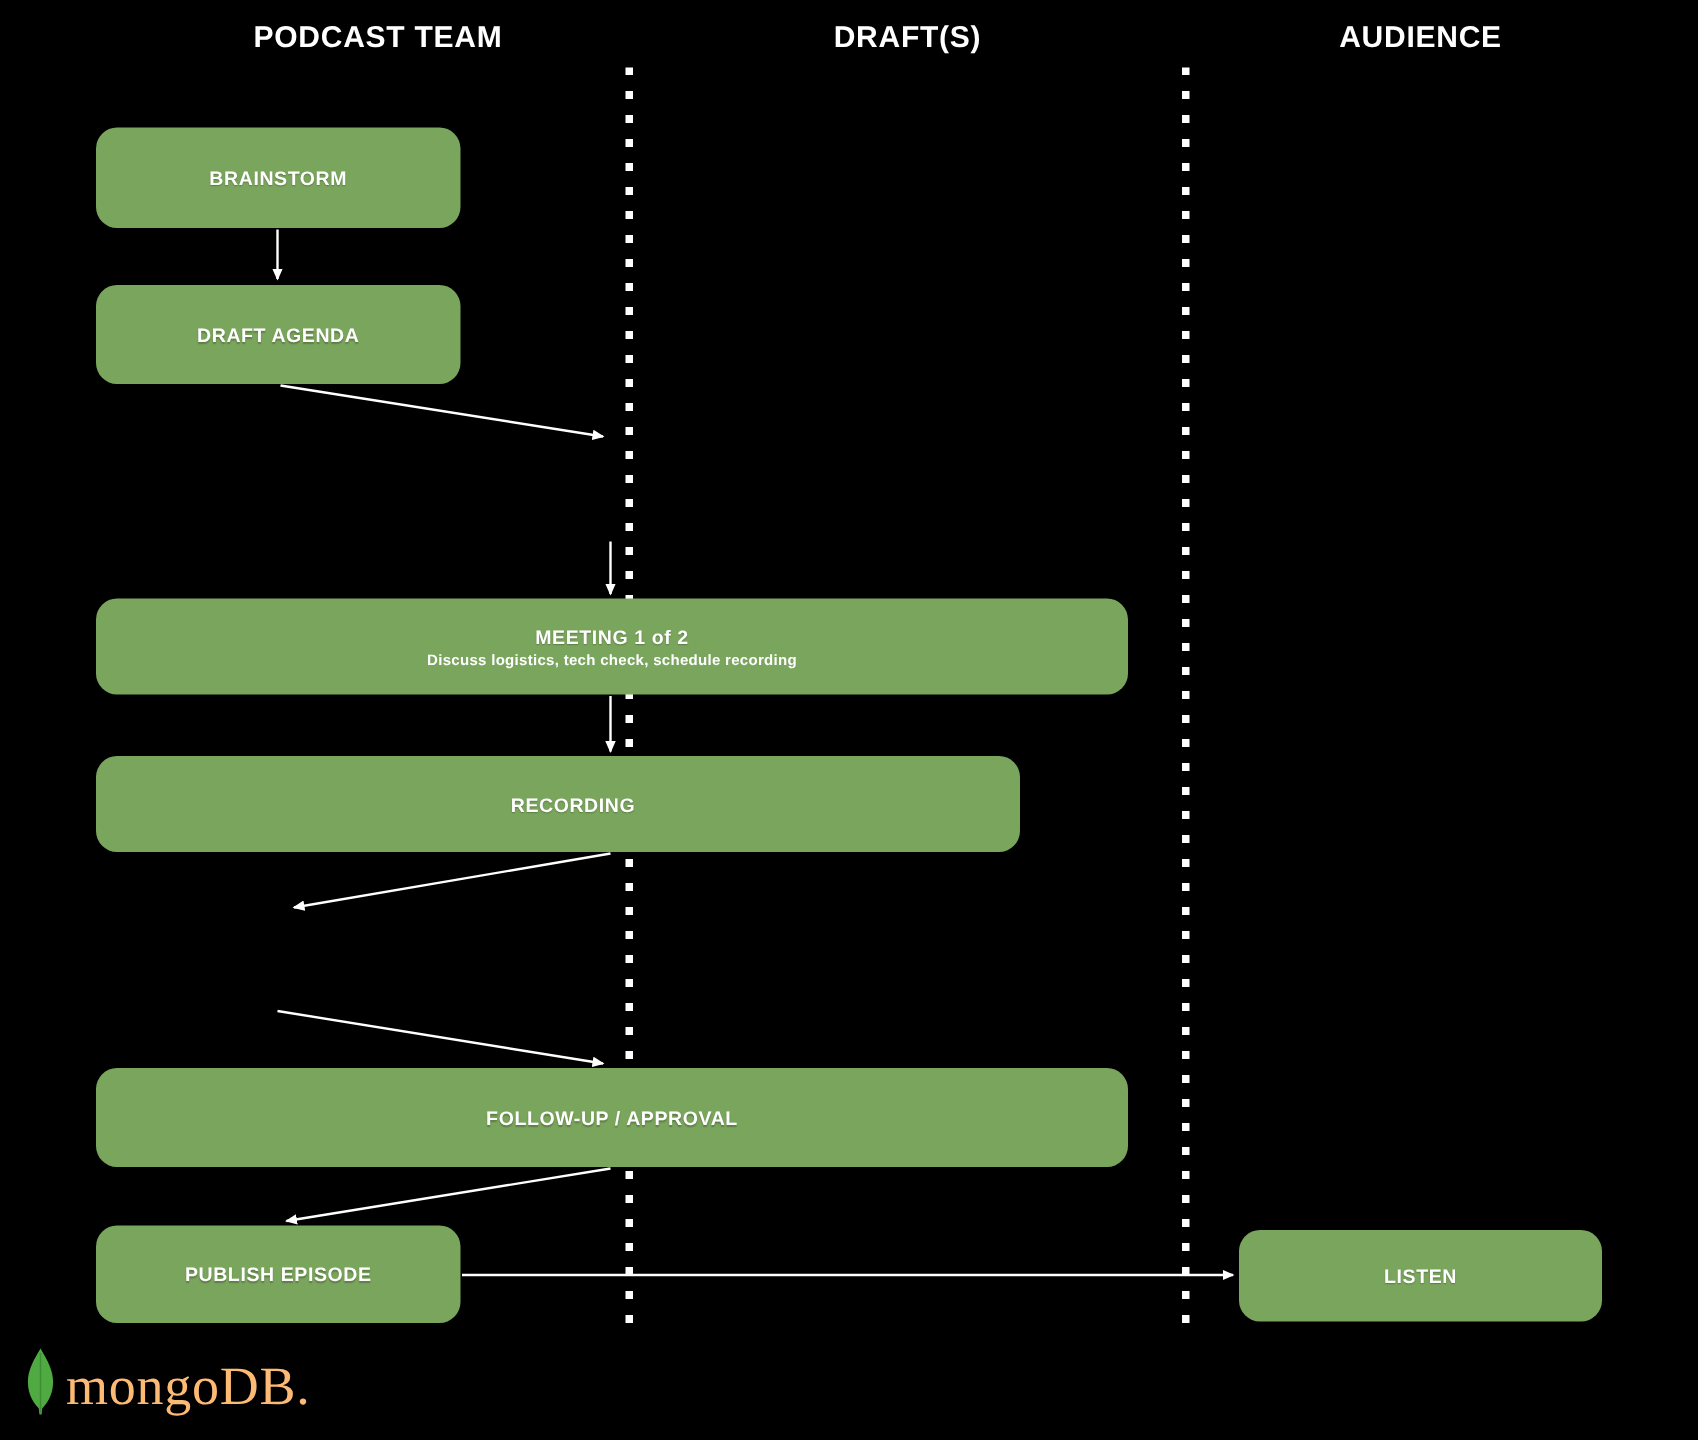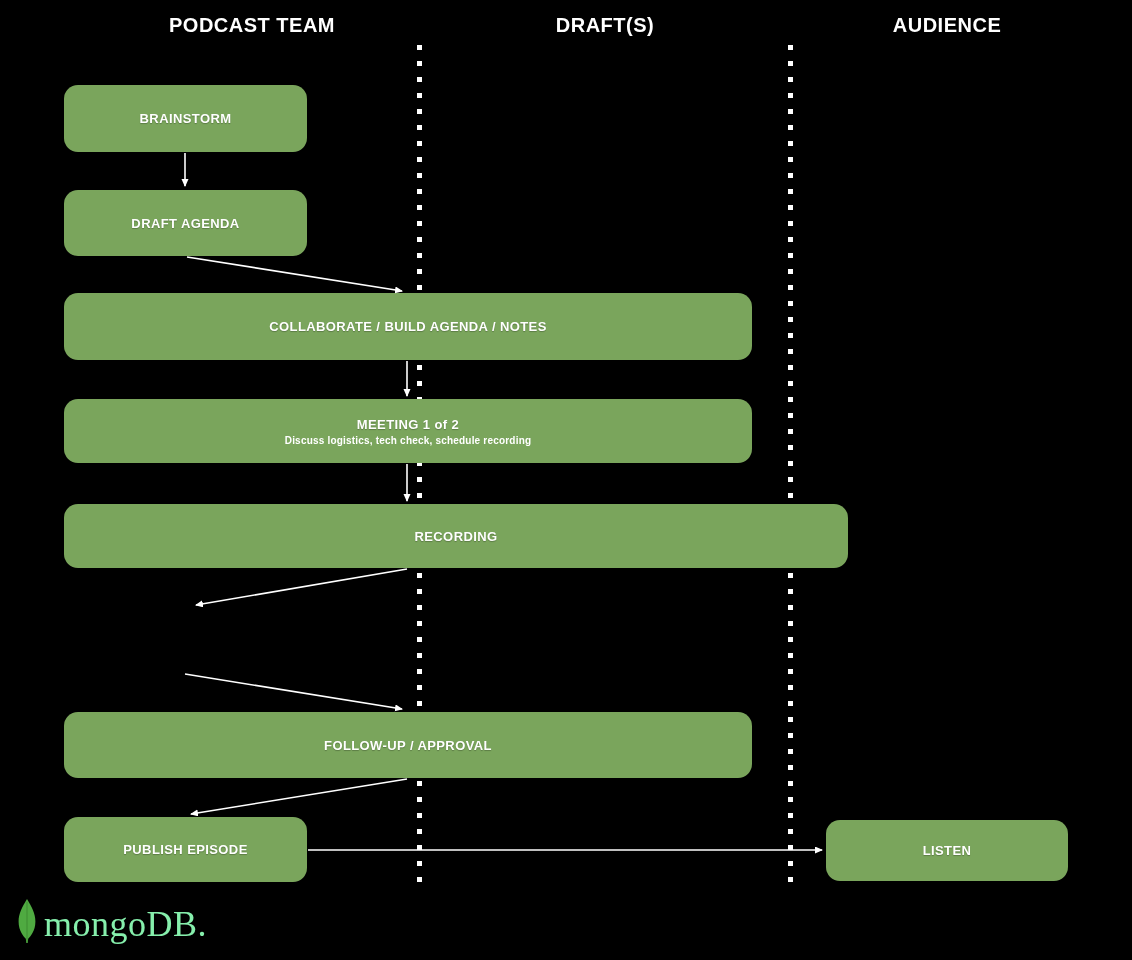--- a/index.html
+++ b/index.html
@@ -61,21 +61,21 @@
   }
   .logo{
     position:absolute;
     left:14px;
     top:898px;
     display:flex;
     align-items:center;
     z-index:2;
   }
   .logo .wordmark{
-    color:#86efac;
+    color:#fdba74;
     font-family:"Liberation Serif", serif;
     font-size:36px;
     letter-spacing:.5px;
     margin-left:4px;
     line-height:1;
   }
 </style>
 </head>
 <body>
 
@@ -89,30 +89,27 @@
   <div class="divider" style="left:788px;"></div>
 
   <div class="node" style="left:64px;top:85px;width:243px;height:67px;">
     <span class="label">BRAINSTORM</span>
   </div>
 
   <div class="node" style="left:64px;top:190px;width:243px;height:66px;">
     <span class="label">DRAFT AGENDA</span>
   </div>
 
-  <div class="node" style="left:64px;top:293px;width:688px;height:67px;">
-    <span class="label">COLLABORATE / BUILD AGENDA / NOTES</span>
-  </div>
 
   <div class="node" style="left:64px;top:399px;width:688px;height:64px;">
     <span class="label">MEETING 1 of 2</span>
     <span class="sublabel">Discuss logistics, tech check, schedule recording</span>
   </div>
 
-  <div class="node" style="left:64px;top:504px;width:784px;height:64px;">
+  <div class="node" style="left:64px;top:504px;width:596px;height:64px;padding-left:20px;">
     <span class="label">RECORDING</span>
   </div>
 
 
   <div class="node" style="left:64px;top:712px;width:688px;height:66px;">
     <span class="label">FOLLOW-UP / APPROVAL</span>
   </div>
 
   <div class="node" style="left:64px;top:817px;width:243px;height:65px;">
     <span class="label">PUBLISH EPISODE</span>

